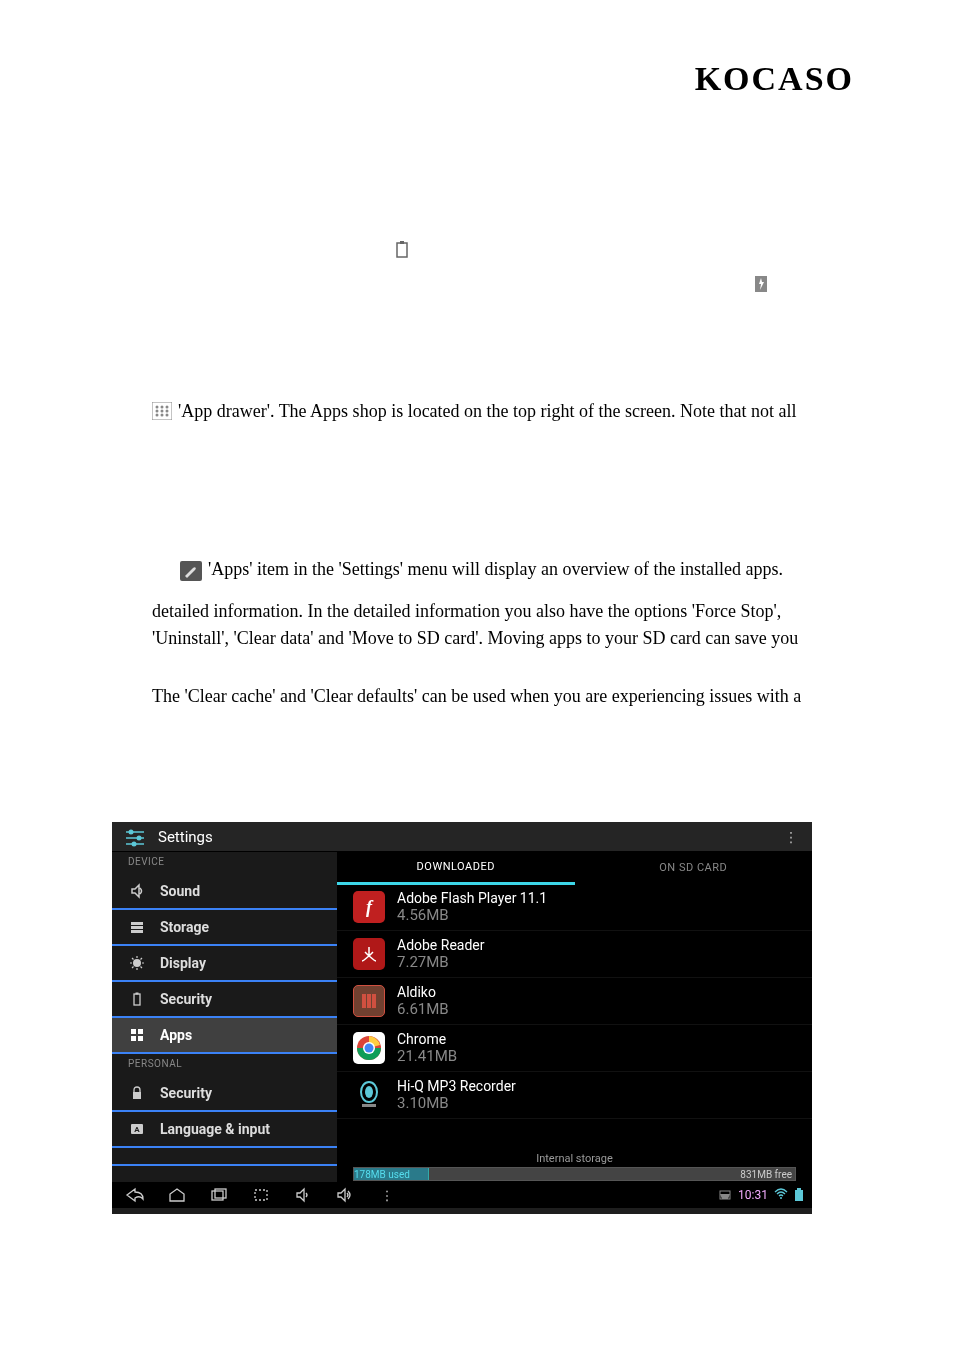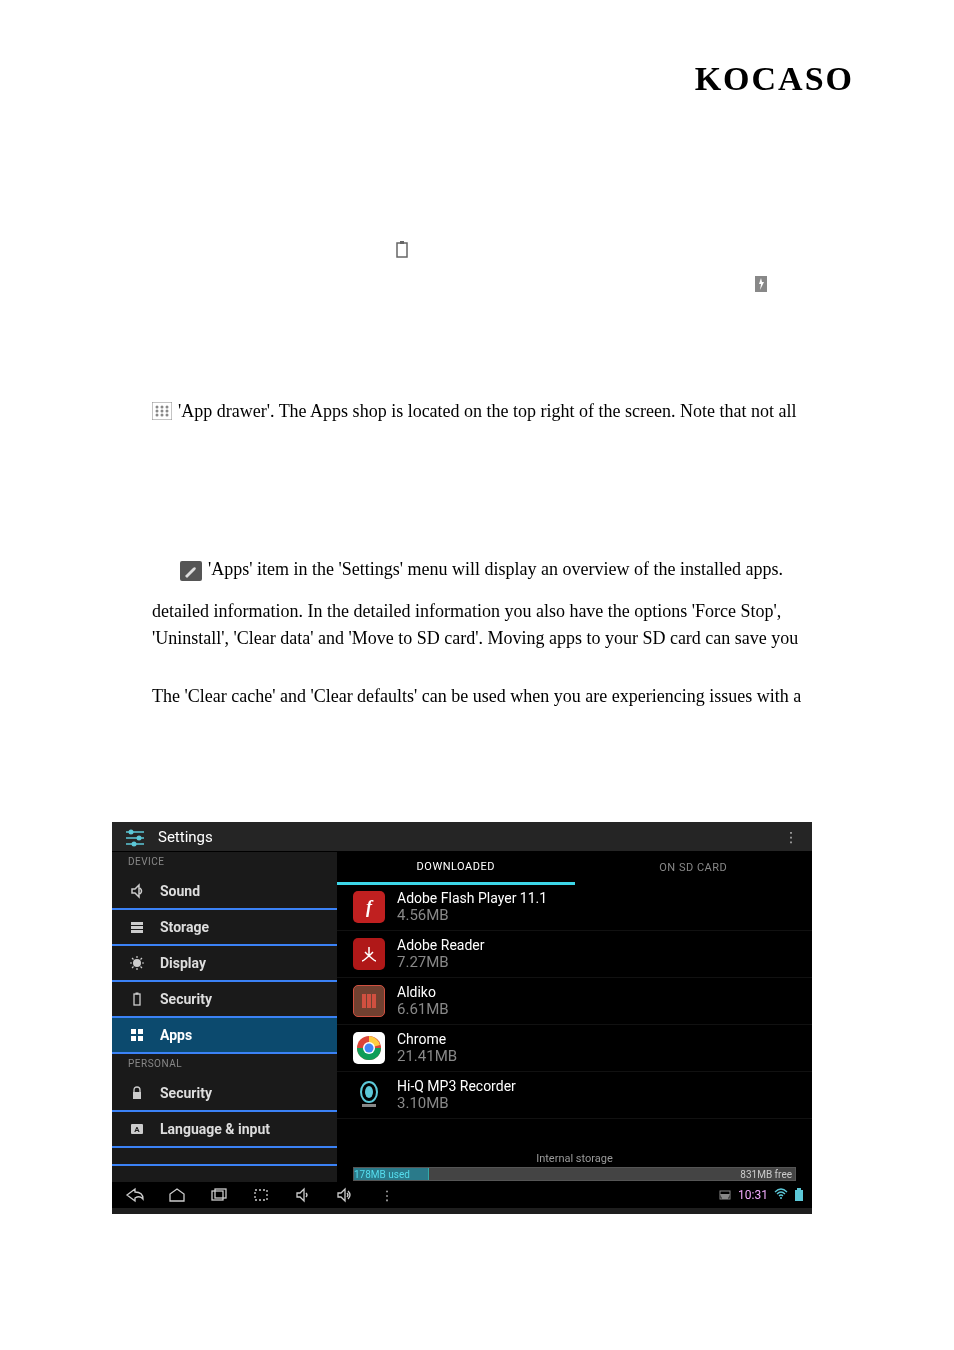--- a/index.html
+++ b/index.html
@@ -108,21 +108,21 @@
     .ss-item {
       display: flex;
       align-items: center;
       padding: 8px 16px;
       color: #ddd;
       font-size: 14px;
       border-bottom: 2px solid #3b82f6;
       font-weight: bold;
     }
     .ss-item.selected {
-      background: #0c4a6e;
+      background: #404040;
       color: #fff;
     }
     .ss-item .sicon {
       width: 18px;
       height: 18px;
       margin-right: 14px;
       display: flex;
       align-items: center;
       justify-content: center;
       color: #bbb;

